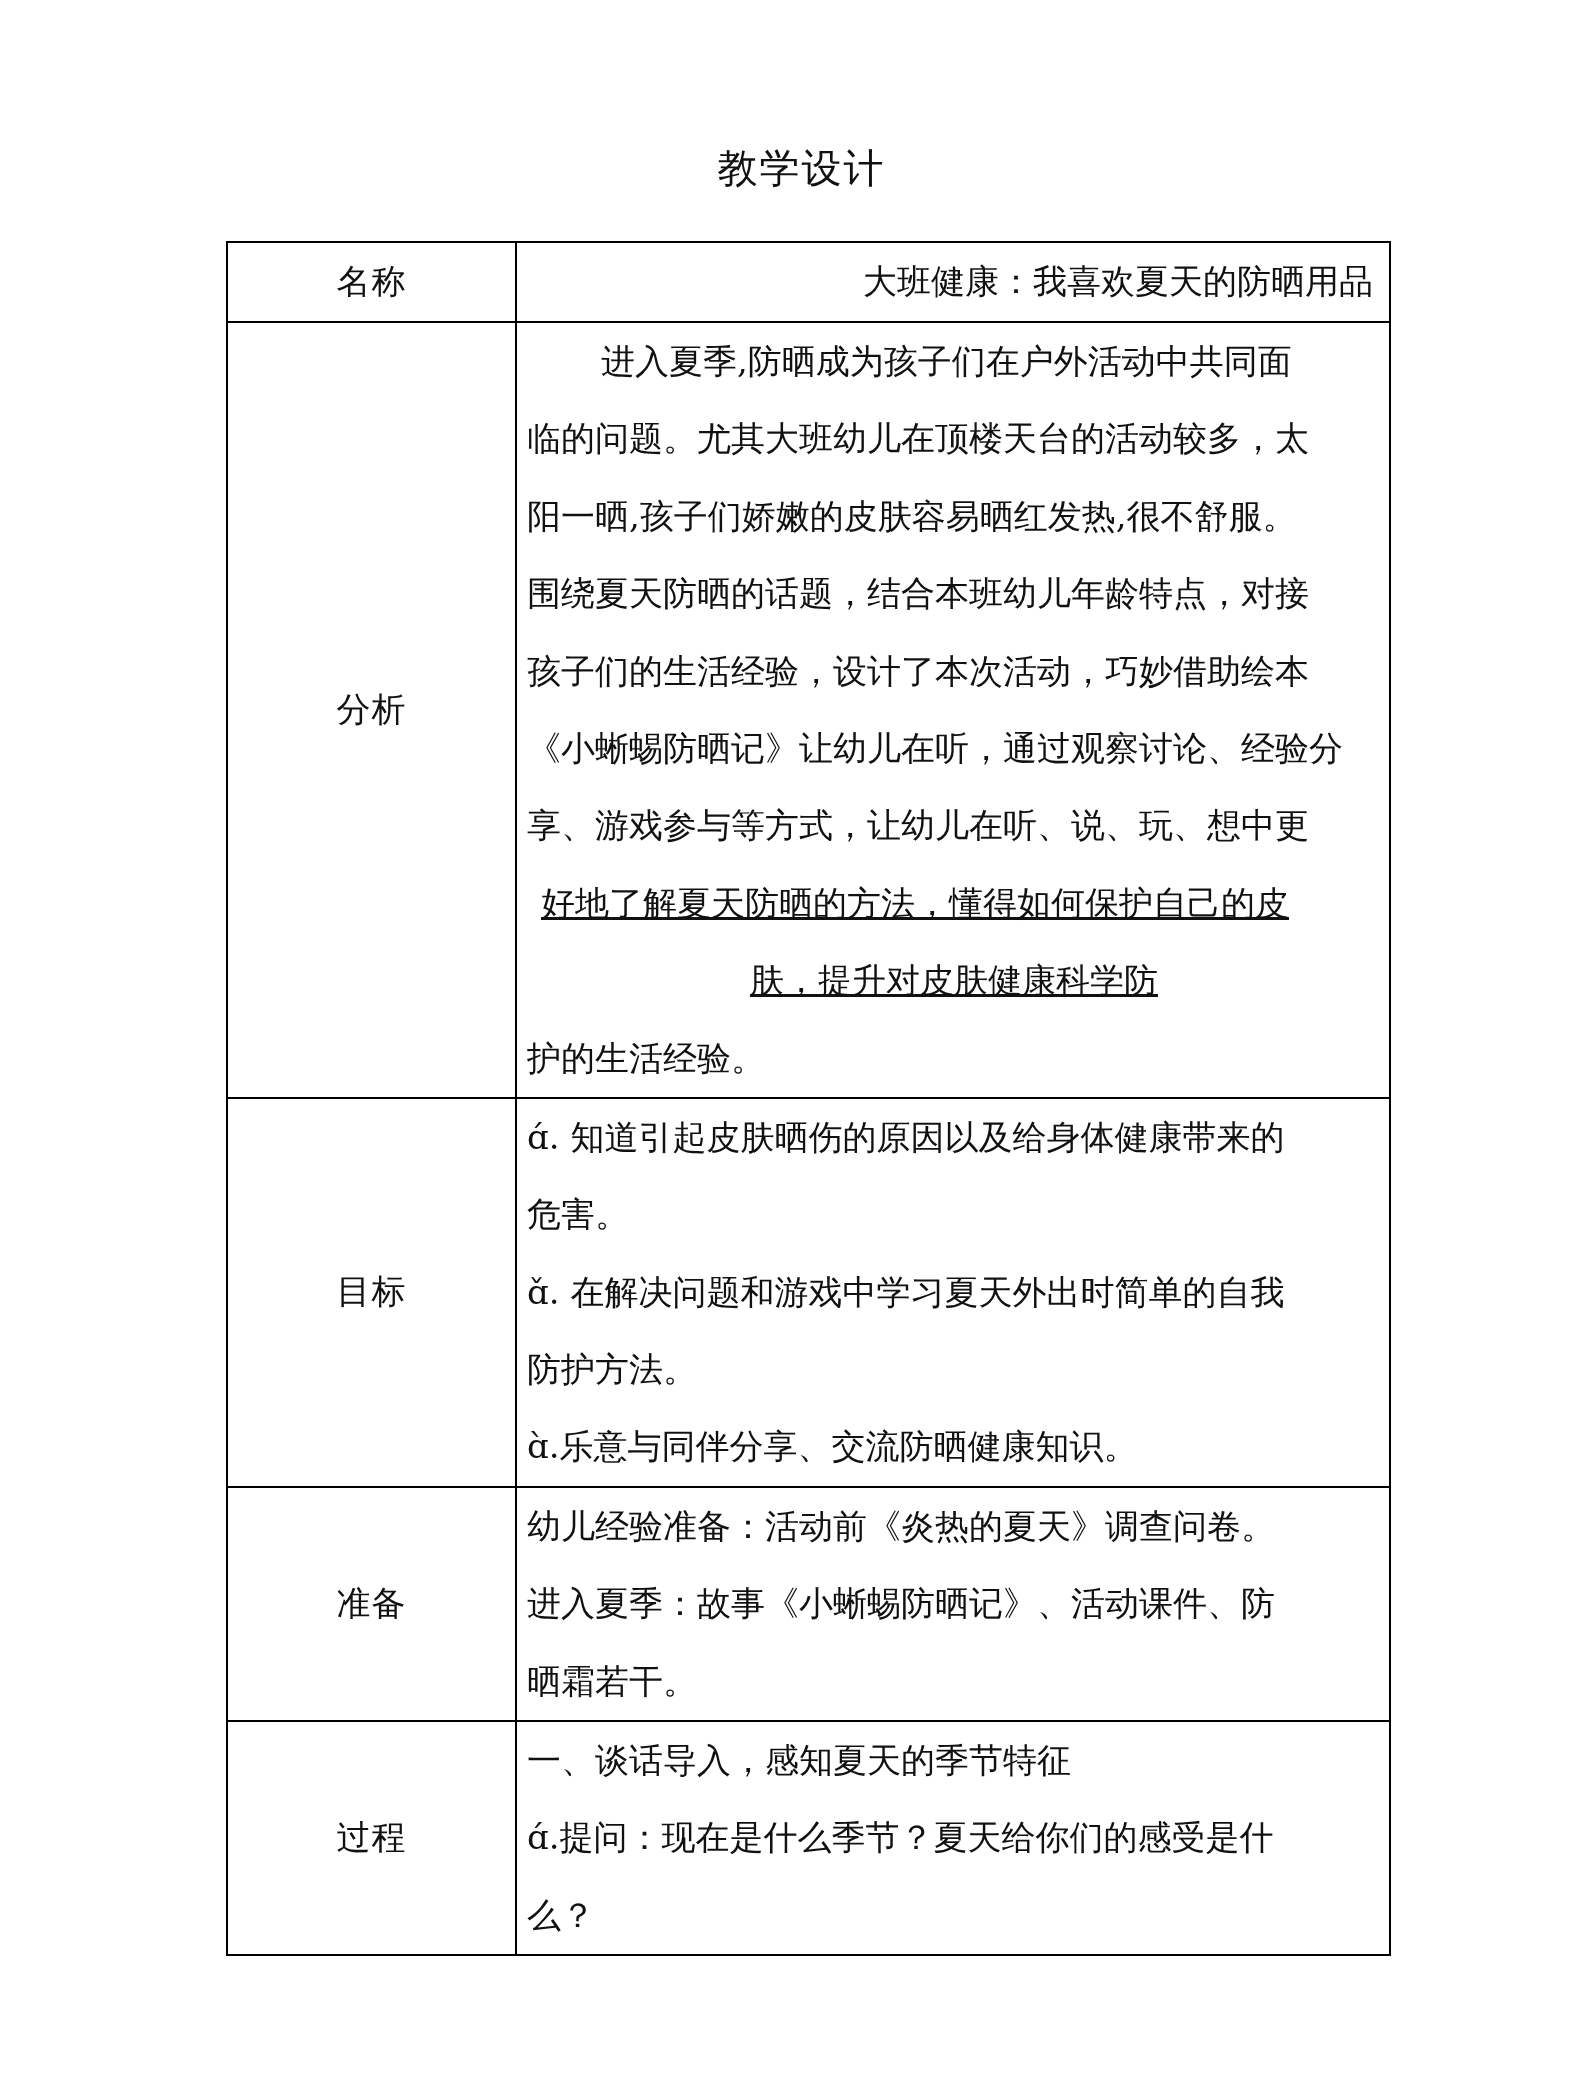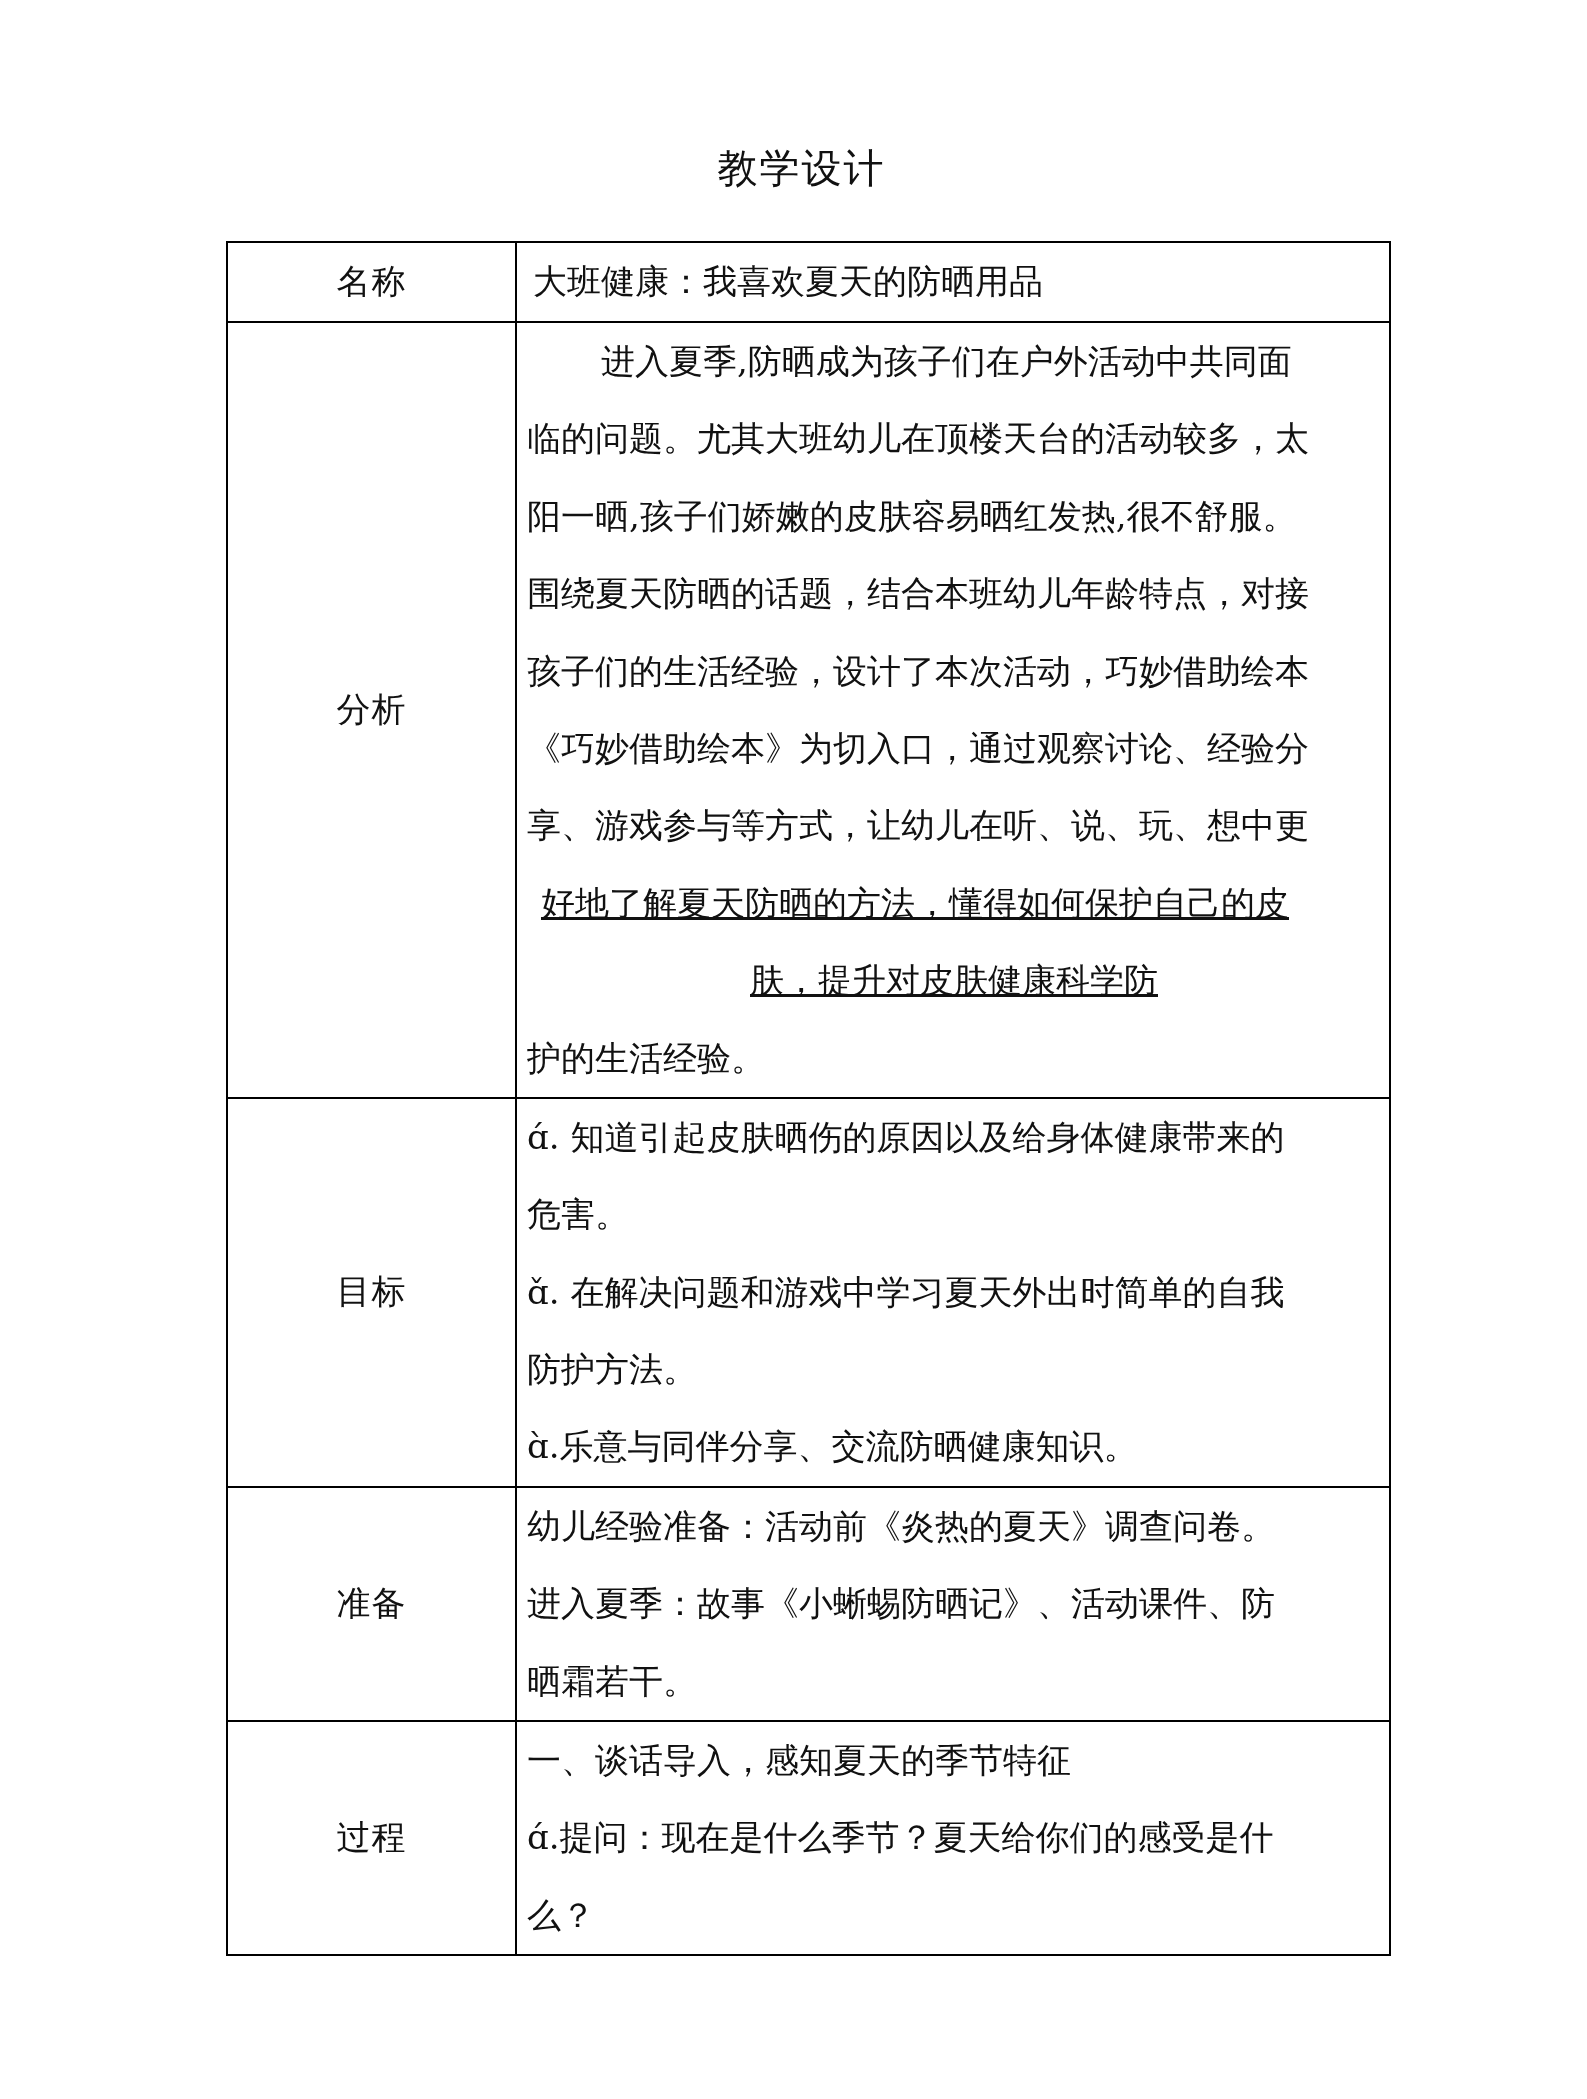--- a/index.html
+++ b/index.html
@@ -49,21 +49,21 @@
   .content-cell {
     padding: 0 8px 0 10px !important;
     line-height: 77.4px;
   }
   .row-header { height: 77px; }
   .row-analysis { height: 772px; }
   .row-goals { height: 387px; }
   .row-prep { height: 230px; }
   .row-process { height: 231px; }
   .title-cell {
-    text-align: left;
+    text-align: right;
     font-size: 34px;
   }
   .line {
     display: block;
     white-space: nowrap;
     height: 77.4px;
   }
   .line.indent { padding-left: 74px; }
   .line.center { text-align: center; text-decoration: underline; }
   .line.slight { padding-left: 14px; text-decoration: underline; }
@@ -85,21 +85,21 @@
     </tr>
 
     <tr class="row-analysis">
       <td class="label-cell">分析</td>
       <td class="content-cell">
         <span class="line indent">进入夏季,防晒成为孩子们在户外活动中共同面</span>
         <span class="line">临的问题。尤其大班幼儿在顶楼天台的活动较多，太</span>
         <span class="line">阳一晒,孩子们娇嫩的皮肤容易晒红发热,很不舒服。</span>
         <span class="line">围绕夏天防晒的话题，结合本班幼儿年龄特点，对接</span>
         <span class="line">孩子们的生活经验，设计了本次活动，巧妙借助绘本</span>
-        <span class="line">《巧妙借助绘本》为切入口，通过观察讨论、经验分</span>
+        <span class="line">《小蜥蜴防晒记》让幼儿在听，通过观察讨论、经验分</span>
         <span class="line">享、游戏参与等方式，让幼儿在听、说、玩、想中更</span>
         <span class="line slight">好地了解夏天防晒的方法，懂得如何保护自己的皮</span>
         <span class="line center">肤，提升对皮肤健康科学防</span>
         <span class="line">护的生活经验。</span>
       </td>
     </tr>
 
     <tr class="row-goals">
       <td class="label-cell">目标</td>
       <td class="content-cell">

